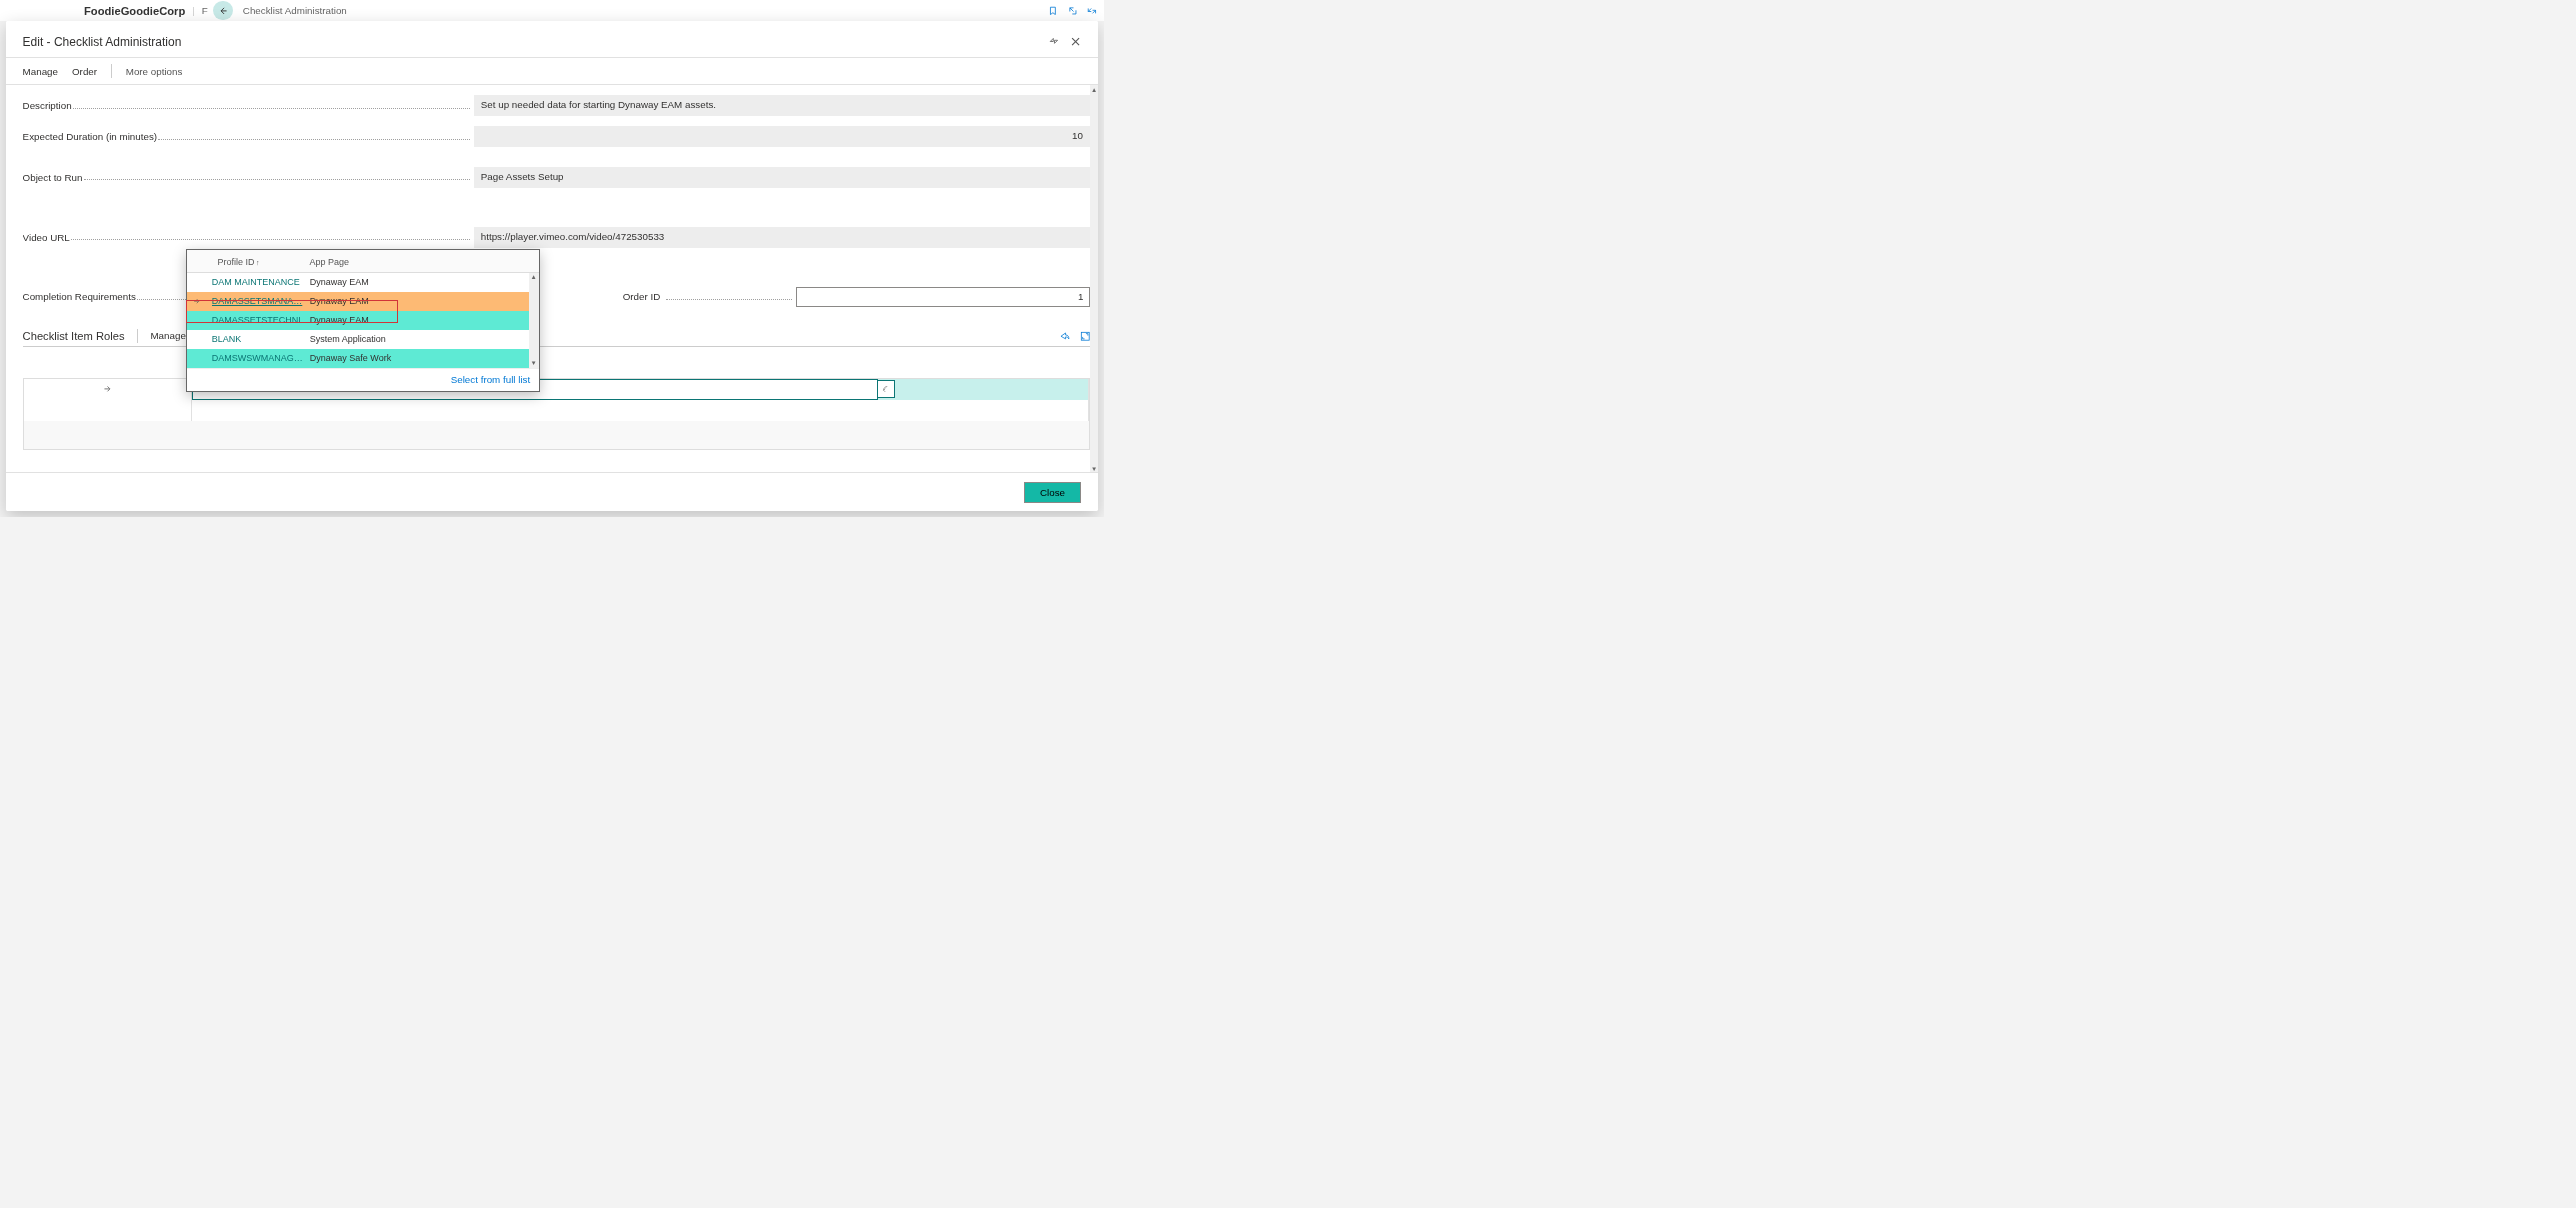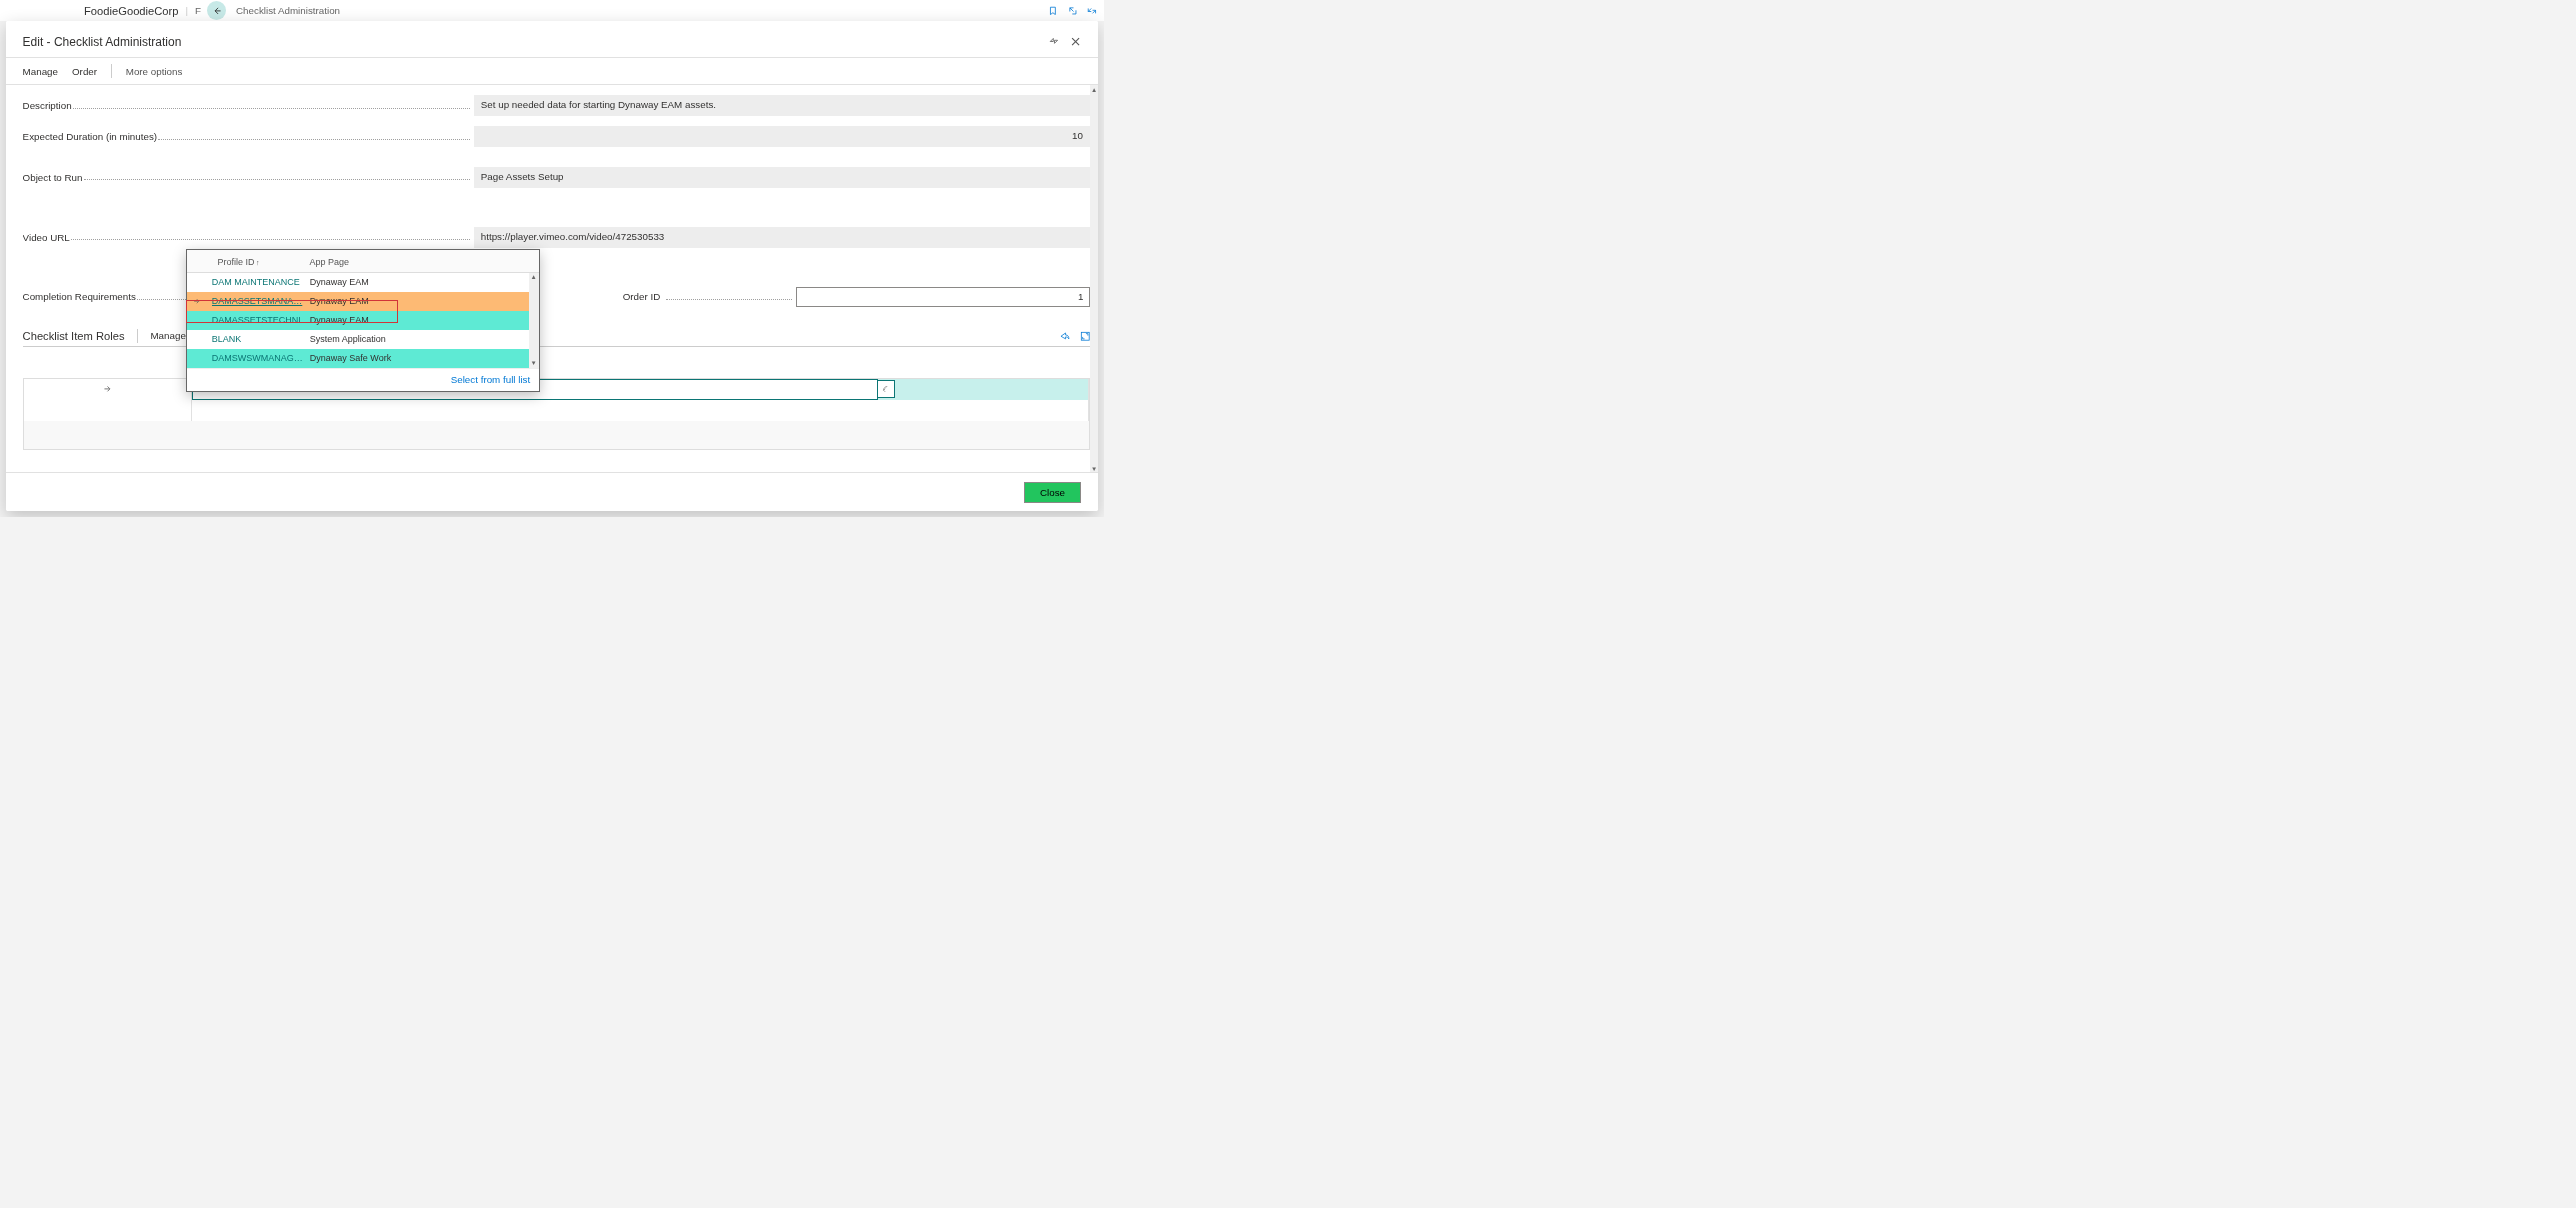--- a/index.html
+++ b/index.html
@@ -19,21 +19,21 @@
     height: 21px;
     background: #fff;
     display: flex;
     align-items: center;
     padding: 0 7px;
   }
   .bg-company {
     font-size: 11.2px;
     color: #333;
     padding-left: 77px;
-    font-weight: 400;
+    font-weight: 700;
   }
   .bg-sep { margin: 0 7px; color: #ccc; }
   .bg-back {
     width: 19.6px; height: 19.6px;
     border-radius: 50%;
     background: #c7e9e7;
     display: inline-flex;
     align-items: center;
     justify-content: center;
     margin: 0 5.6px;
@@ -248,21 +248,21 @@
   .grid-pad { height:28px; background:#f8f8f8;}
 
   .modal-footer {
     border-top:0.7px solid #e1e1e1;
     padding:8.4px 17px;
     display:flex;
     justify-content:flex-end;
   }
   .close-btn {
     border:0.7px solid #8a8886;
-    background:#22c55e;
+    background:#14b8a6;
     padding:4.2px 15.4px;
     cursor:pointer;
     font-size:9.8px;
   }
   svg { display:block; }
 </style>
 </head>
 <body>
 
 <div class="bg-bar">

